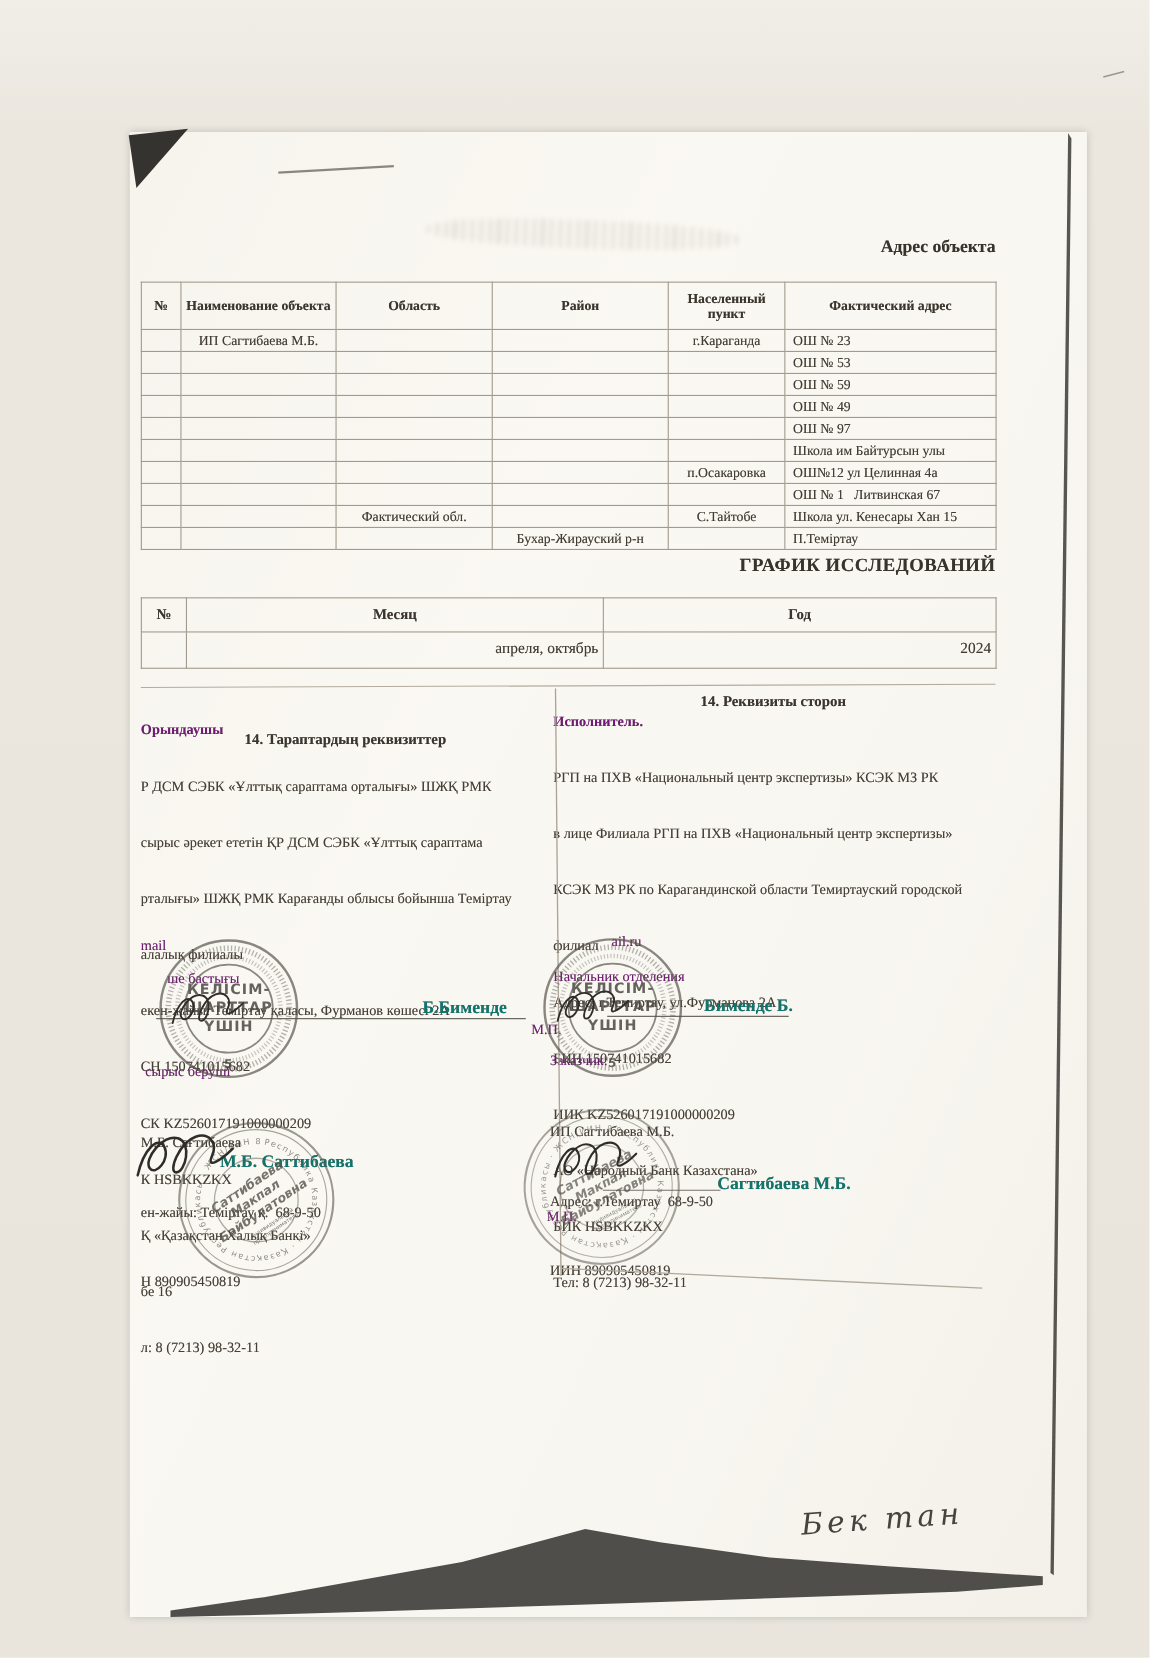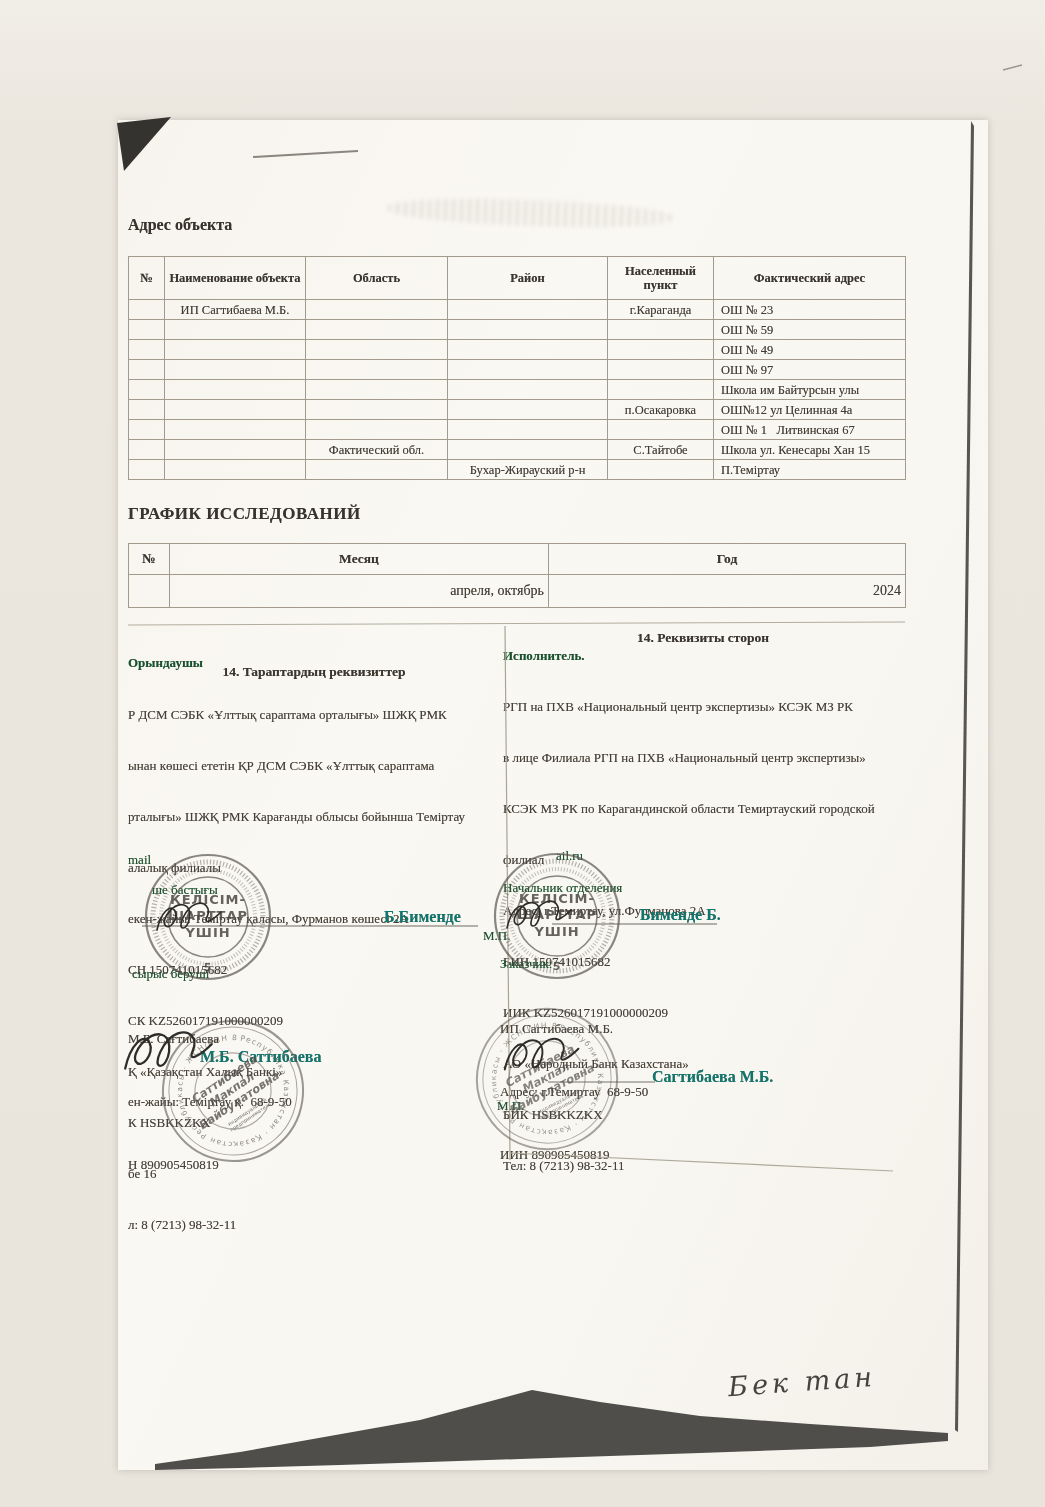--- a/index.html
+++ b/index.html
@@ -9,42 +9,42 @@
     font-family:"Liberation Serif", serif;
     color:#3f3b34;
   }
   .paper{
     position:absolute;left:118px;top:120px;width:870px;height:1350px;
     background:linear-gradient(115deg,#f7f4ee 0%,#faf8f2 35%,#f8f6f0 70%,#f3f0e9 100%);
     box-shadow:0 0 7px rgba(60,55,45,.22);
   }
   .abs{position:absolute;}
   .doc-title{
-    left:128px;width:777px;text-align:left;font-weight:bold;color:#38342d;
+    left:128px;width:777px;text-align:right;font-weight:bold;color:#38342d;
     text-shadow:0 0 .6px rgba(56,52,45,.55);
   }
   table.scan{
     position:absolute;border-collapse:collapse;table-layout:fixed;
     font-size:12.5px;line-height:1.12;color:#413c34;
   }
   table.scan td,table.scan th{
     border:1px solid #a29b8d;padding:1px 4px;overflow:hidden;
     text-shadow:0 0 .5px rgba(65,60,52,.5);
   }
   table.scan th{font-weight:bold;text-align:center;vertical-align:middle;color:#39352e;}
   .addr-table td{height:17px;}
   .addr-table .c-center{text-align:center;}
   .addr-table .c-addr{white-space:pre;text-align:left;padding-left:7px;}
   .sched-table th{height:28px;font-size:13.5px;}
   .sched-table td{height:30px;text-align:right;font-size:14px;}
   .req-title{font-weight:bold;font-size:13.5px;text-align:center;color:#3a362f;
     text-shadow:0 0 .6px rgba(58,54,47,.55);}
   .req-lines{font-size:13px;line-height:17px;color:#453f37;
     text-shadow:0 0 .55px rgba(69,63,55,.5);white-space:pre;}
-  .lbl{font-size:13px;color:#14532d;text-shadow:0 0 .55px rgba(69,63,55,.5);white-space:pre;}
+  .lbl{font-size:13px;color:#701a75;text-shadow:0 0 .55px rgba(69,63,55,.5);white-space:pre;}
   .lbl.bold{font-weight:bold;}
   .sig-name{font-size:16px;font-weight:bold;color:#0f766e;white-space:pre;
     text-shadow:0 0 .6px rgba(58,54,47,.55);}
   .smudge{
     left:388px;top:200px;width:285px;height:26px;border-radius:45%;
     background:repeating-linear-gradient(90deg,rgba(118,112,100,.38) 0 3px,rgba(118,112,100,0) 3px 8px);
     filter:blur(2.2px);opacity:.55;transform:rotate(2deg);
   }
   .handwriting{
     left:728px;top:1366px;font-family:"DejaVu Serif",serif;font-style:italic;
@@ -88,20 +88,28 @@
     <td class="c-center"></td>
     <td class="c-center">г.Караганда</td>
     <td class="c-addr">ОШ № 23</td>
   </tr>
   <tr>
     <td></td>
     <td class="c-center"></td>
     <td class="c-center"></td>
     <td class="c-center"></td>
     <td class="c-center"></td>
+    <td class="c-addr">ОШ № 53</td>
+  </tr>
+  <tr>
+    <td></td>
+    <td class="c-center"></td>
+    <td class="c-center"></td>
+    <td class="c-center"></td>
+    <td class="c-center"></td>
     <td class="c-addr">ОШ № 59</td>
   </tr>
   <tr>
     <td></td>
     <td class="c-center"></td>
     <td class="c-center"></td>
     <td class="c-center"></td>
     <td class="c-center"></td>
     <td class="c-addr">ОШ № 49</td>
   </tr>
@@ -175,28 +183,28 @@
     <td>апреля, октябрь</td>
     <td>2024</td>
   </tr>
 </tbody>
   </table>
 
 <div class="abs req-title" style="left:128px;top:636px;width:372px;margin-top:28px;">14. Тараптардың реквизиттер</div>
 <div class="abs lbl bold" style="left:128px;top:655px;">Орындаушы</div>
 <div class="abs req-lines" style="left:128px;top:672px;width:385px;">
   <div>Р ДСМ СЭБК «Ұлттық сараптама орталығы» ШЖҚ РМК</div>
-  <div>ынан көшесі ететін ҚР ДСМ СЭБК «Ұлттық сараптама</div>
+  <div>сырыс әрекет ететін ҚР ДСМ СЭБК «Ұлттық сараптама</div>
   <div>рталығы» ШЖҚ РМК Карағанды облысы бойынша Теміртау</div>
   <div>алалық филиалы</div>
   <div>екен-жайы: Теміртау қаласы, Фурманов көшесі 2А</div>
   <div>СН 150741015682</div>
   <div>СК KZ526017191000000209</div>
+  <div>К HSBKKZKX</div>
   <div>Қ «Қазақстан Халық Банкі»</div>
-  <div>К HSBKKZKX</div>
   <div>бе 16</div>
   <div>л: 8 (7213) 98-32-11</div>
 </div>
 <div class="abs lbl" style="left:128px;top:852px;">mail</div>
 <div class="abs lbl" style="left:152px;top:882px;">ше бастығы</div>
 <div class="abs sig-name" style="left:384px;top:908px;">Б.Бименде</div>
 <div class="abs lbl" style="left:132px;top:966px;">сырыс беруші</div>
 <div class="abs req-lines" style="left:128px;top:986px;line-height:21px;">
   <div>М.Б. Сағтибаева</div>
   <div>ен-жайы: Теміртау қ.  68-9-50</div>

